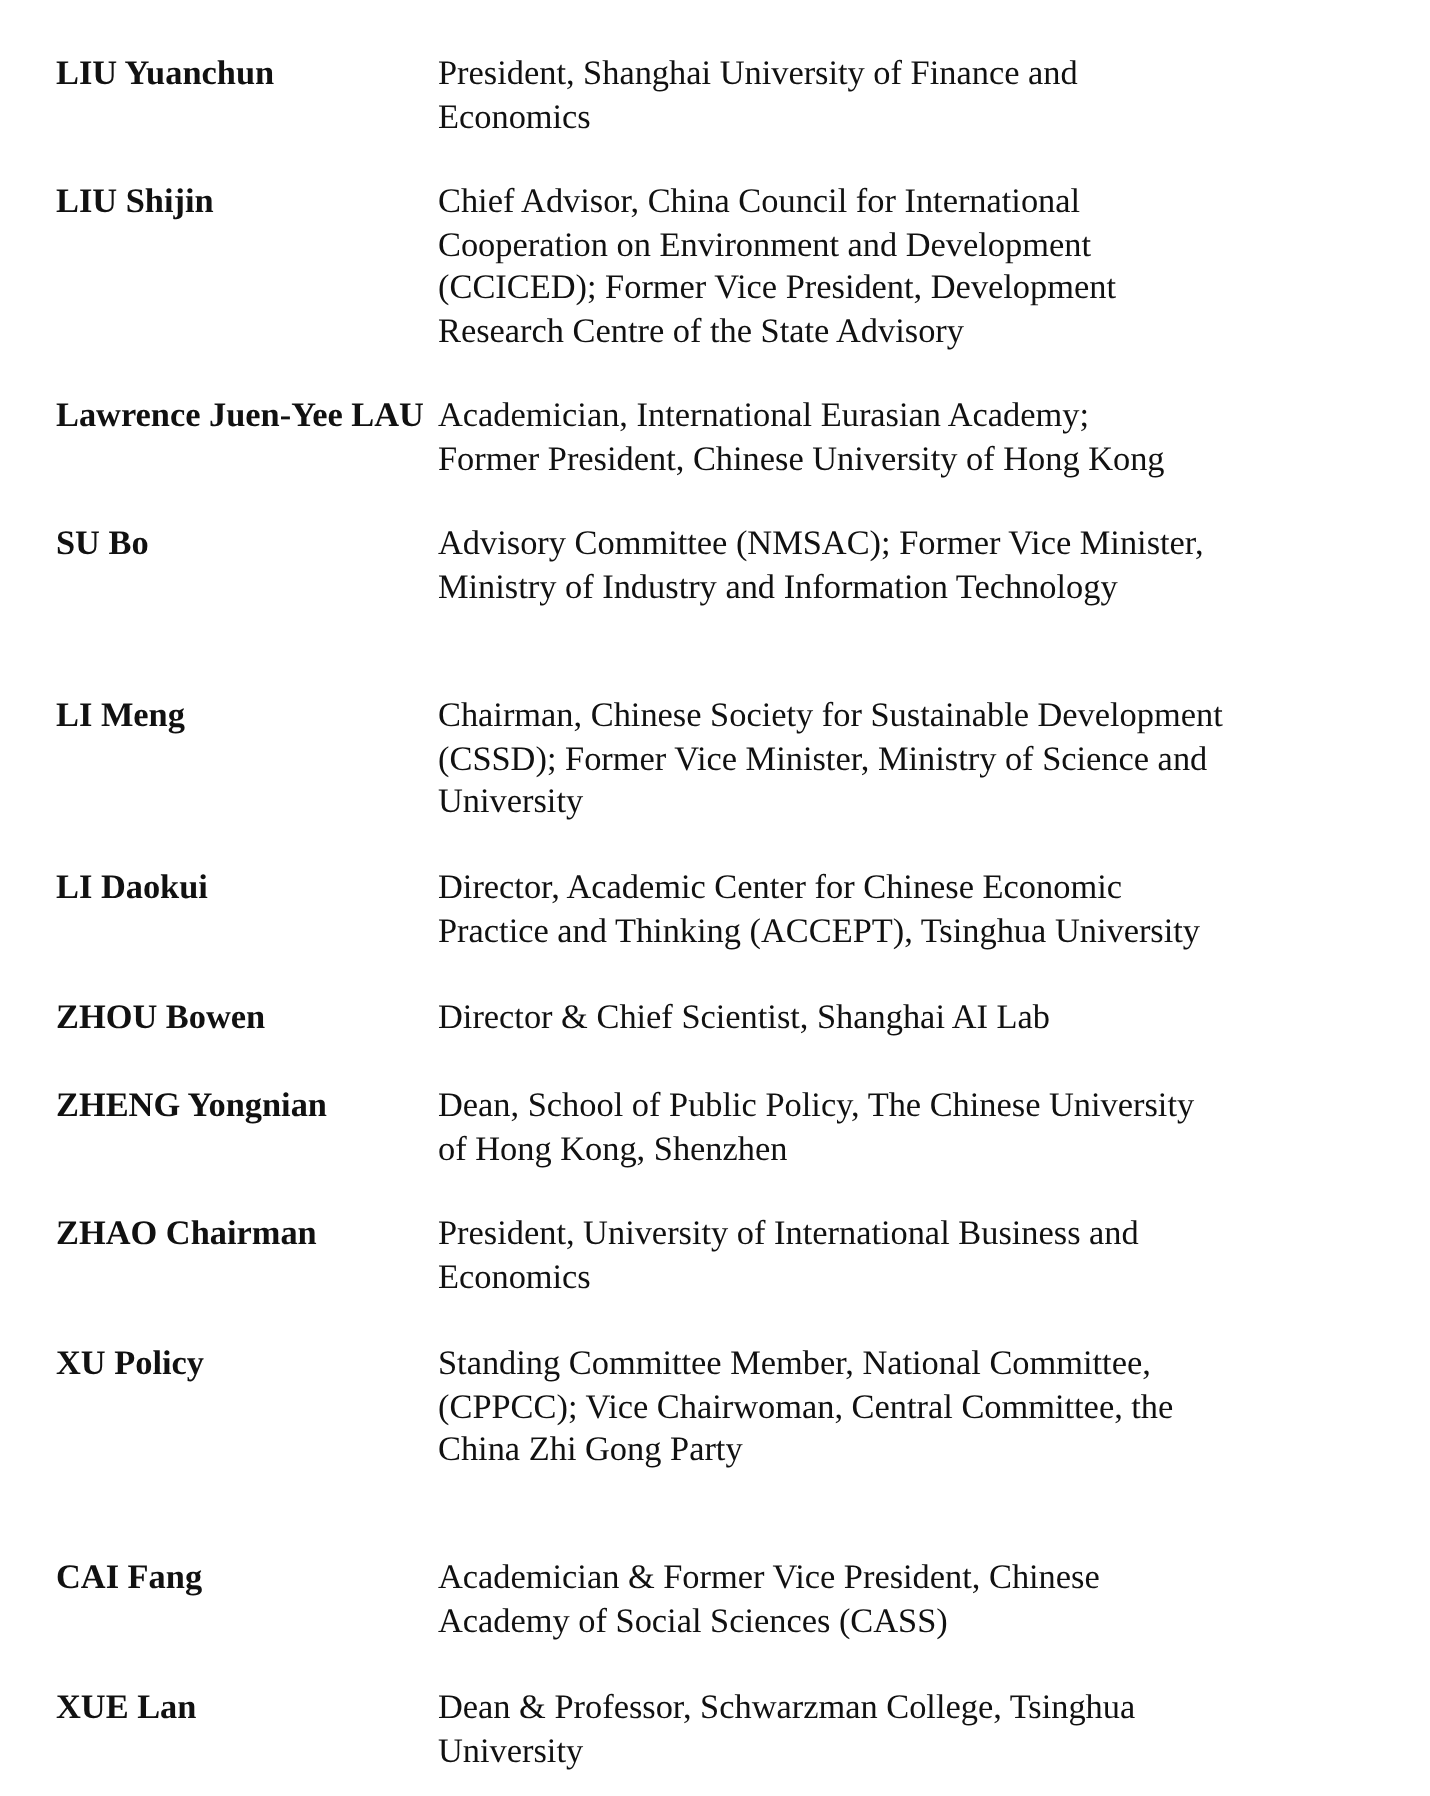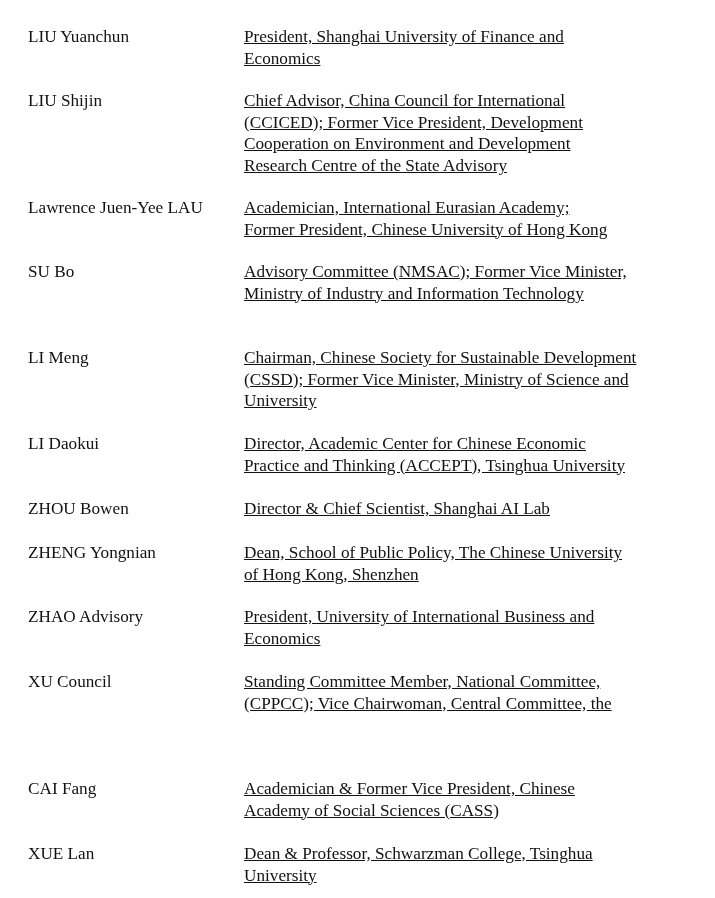--- a/index.html
+++ b/index.html
@@ -1,40 +1,40 @@
 <!DOCTYPE html>
 <html><head>
 <meta charset="utf-8">
 <style>
   html, body { margin: 0; padding: 0; background: #ffffff; }
   body { width: 715px; height: 898px; position: relative; overflow: hidden;
          font-family: "Liberation Serif", serif; font-size: 17.2px; color: #111111; }
   .row { position: absolute; left: 0; width: 715px; }
-  .name { position: absolute; left: 28px; top: 0; line-height: 21.6px; white-space: nowrap; }
-  .desc { position: absolute; left: 244px; top: 0; width: 470px; line-height: 21.6px; text-decoration: underline; }
+  .name { position: absolute; left: 28px; top: 0; line-height: 21.6px; white-space: nowrap; font-weight: bold; }
+  .desc { position: absolute; left: 219px; top: 0; width: 470px; line-height: 21.6px; }
   .desc span { display: block; white-space: nowrap; }
 </style>
 </head>
 <body>
 
 <div>
   <div class="row" style="top:26px">
     <div class="name">LIU Yuanchun</div>
     <div class="desc">
       <span>President, Shanghai University of Finance and</span>
       <span>Economics</span>
     </div>
   </div>
 
   <div class="row" style="top:90px">
     <div class="name">LIU Shijin</div>
     <div class="desc">
       <span>Chief Advisor, China Council for International</span>
+      <span>Cooperation on Environment and Development</span>
       <span>(CCICED); Former Vice President, Development</span>
-      <span>Cooperation on Environment and Development</span>
       <span>Research Centre of the State Advisory</span>
     </div>
   </div>
 
   <div class="row" style="top:197px">
     <div class="name">Lawrence Juen-Yee LAU</div>
     <div class="desc">
       <span>Academician, International Eurasian Academy;</span>
       <span>Former President, Chinese University of Hong Kong</span>
     </div>
@@ -74,32 +74,33 @@
 
   <div class="row" style="top:542px">
     <div class="name">ZHENG Yongnian</div>
     <div class="desc">
       <span>Dean, School of Public Policy, The Chinese University</span>
       <span>of Hong Kong, Shenzhen</span>
     </div>
   </div>
 
   <div class="row" style="top:606px">
-    <div class="name">ZHAO Advisory</div>
+    <div class="name">ZHAO Chairman</div>
     <div class="desc">
       <span>President, University of International Business and</span>
       <span>Economics</span>
     </div>
   </div>
 
   <div class="row" style="top:671px">
-    <div class="name">XU Council</div>
+    <div class="name">XU Policy</div>
     <div class="desc">
       <span>Standing Committee Member, National Committee,</span>
       <span>(CPPCC); Vice Chairwoman, Central Committee, the</span>
+      <span>China Zhi Gong Party</span>
     </div>
   </div>
 
   <div class="row" style="top:778px">
     <div class="name">CAI Fang</div>
     <div class="desc">
       <span>Academician &amp; Former Vice President, Chinese</span>
       <span>Academy of Social Sciences (CASS)</span>
     </div>
   </div>

